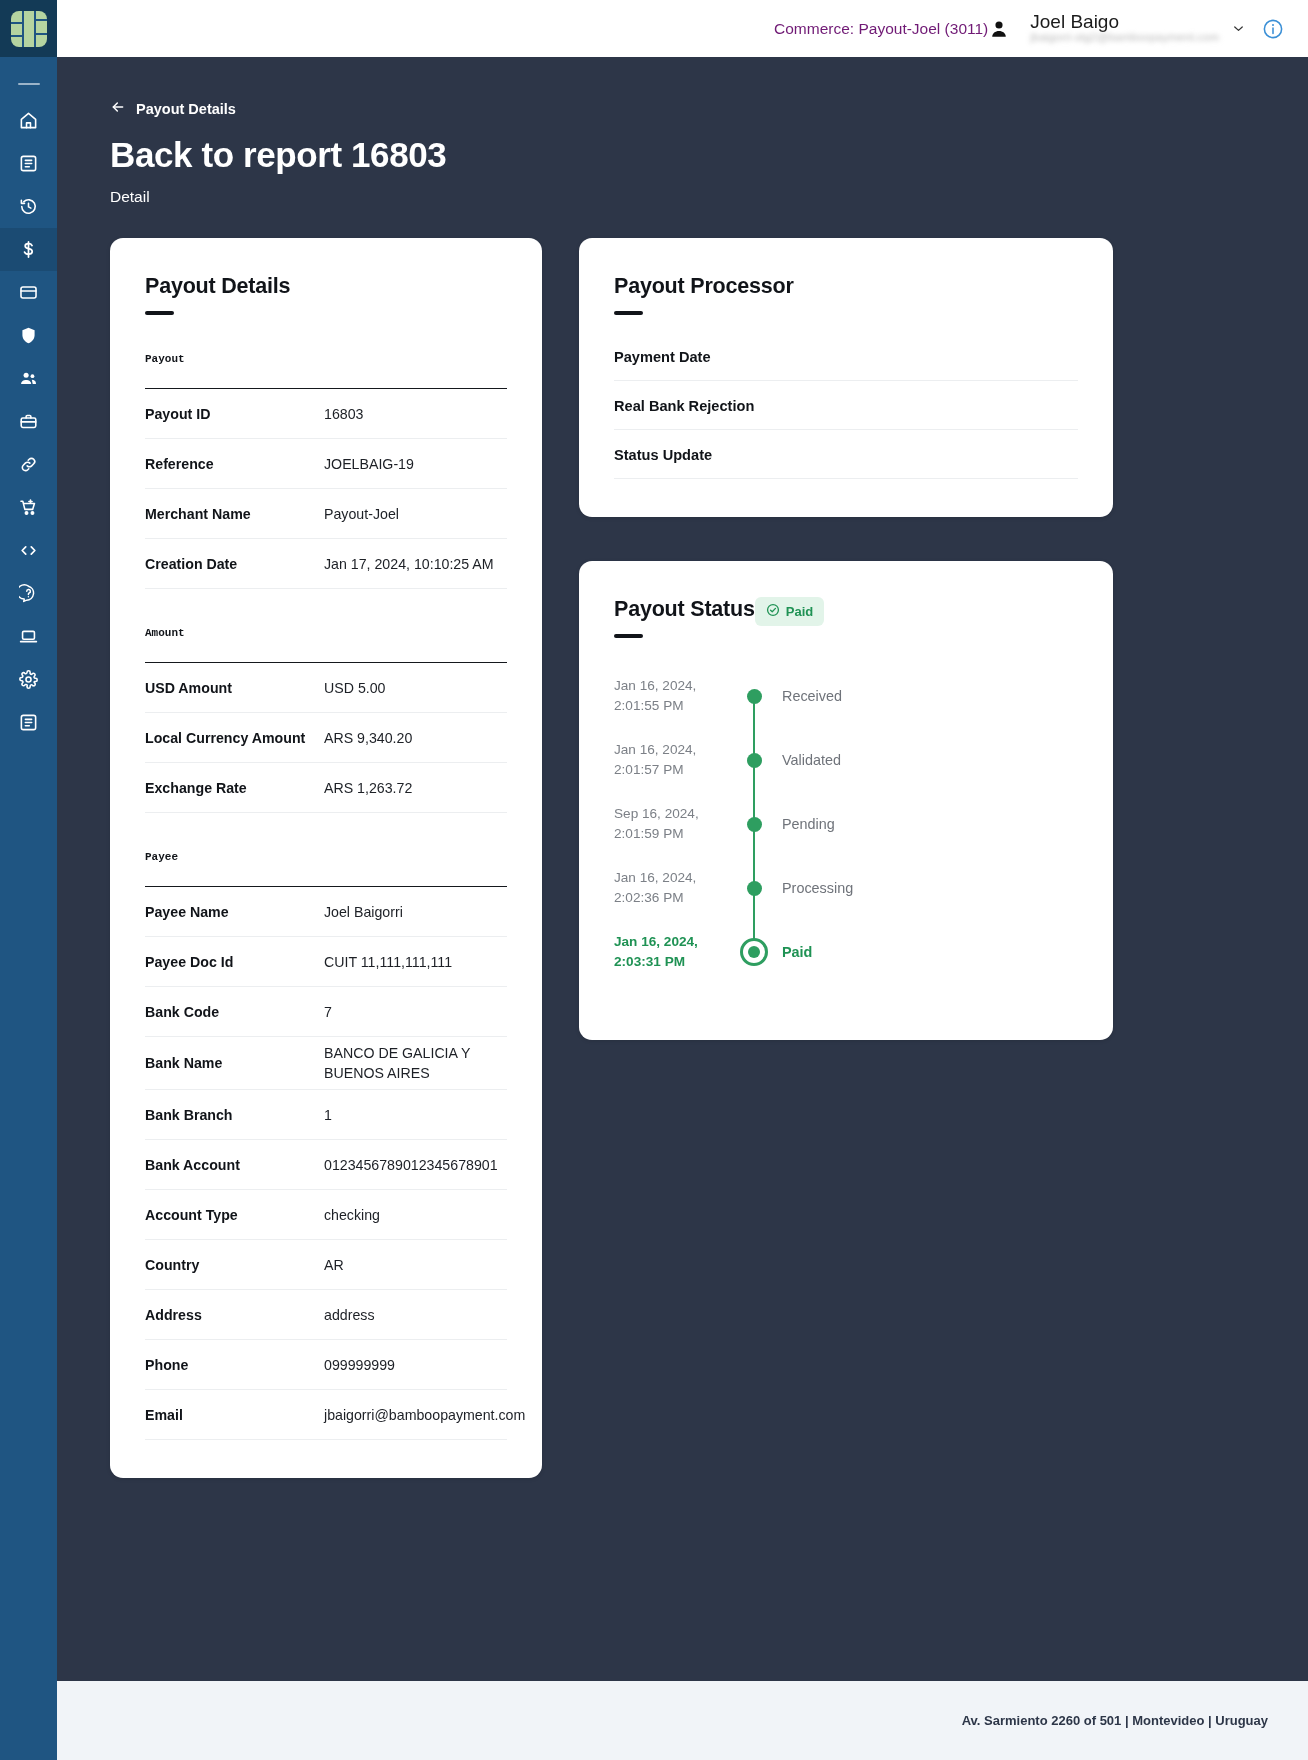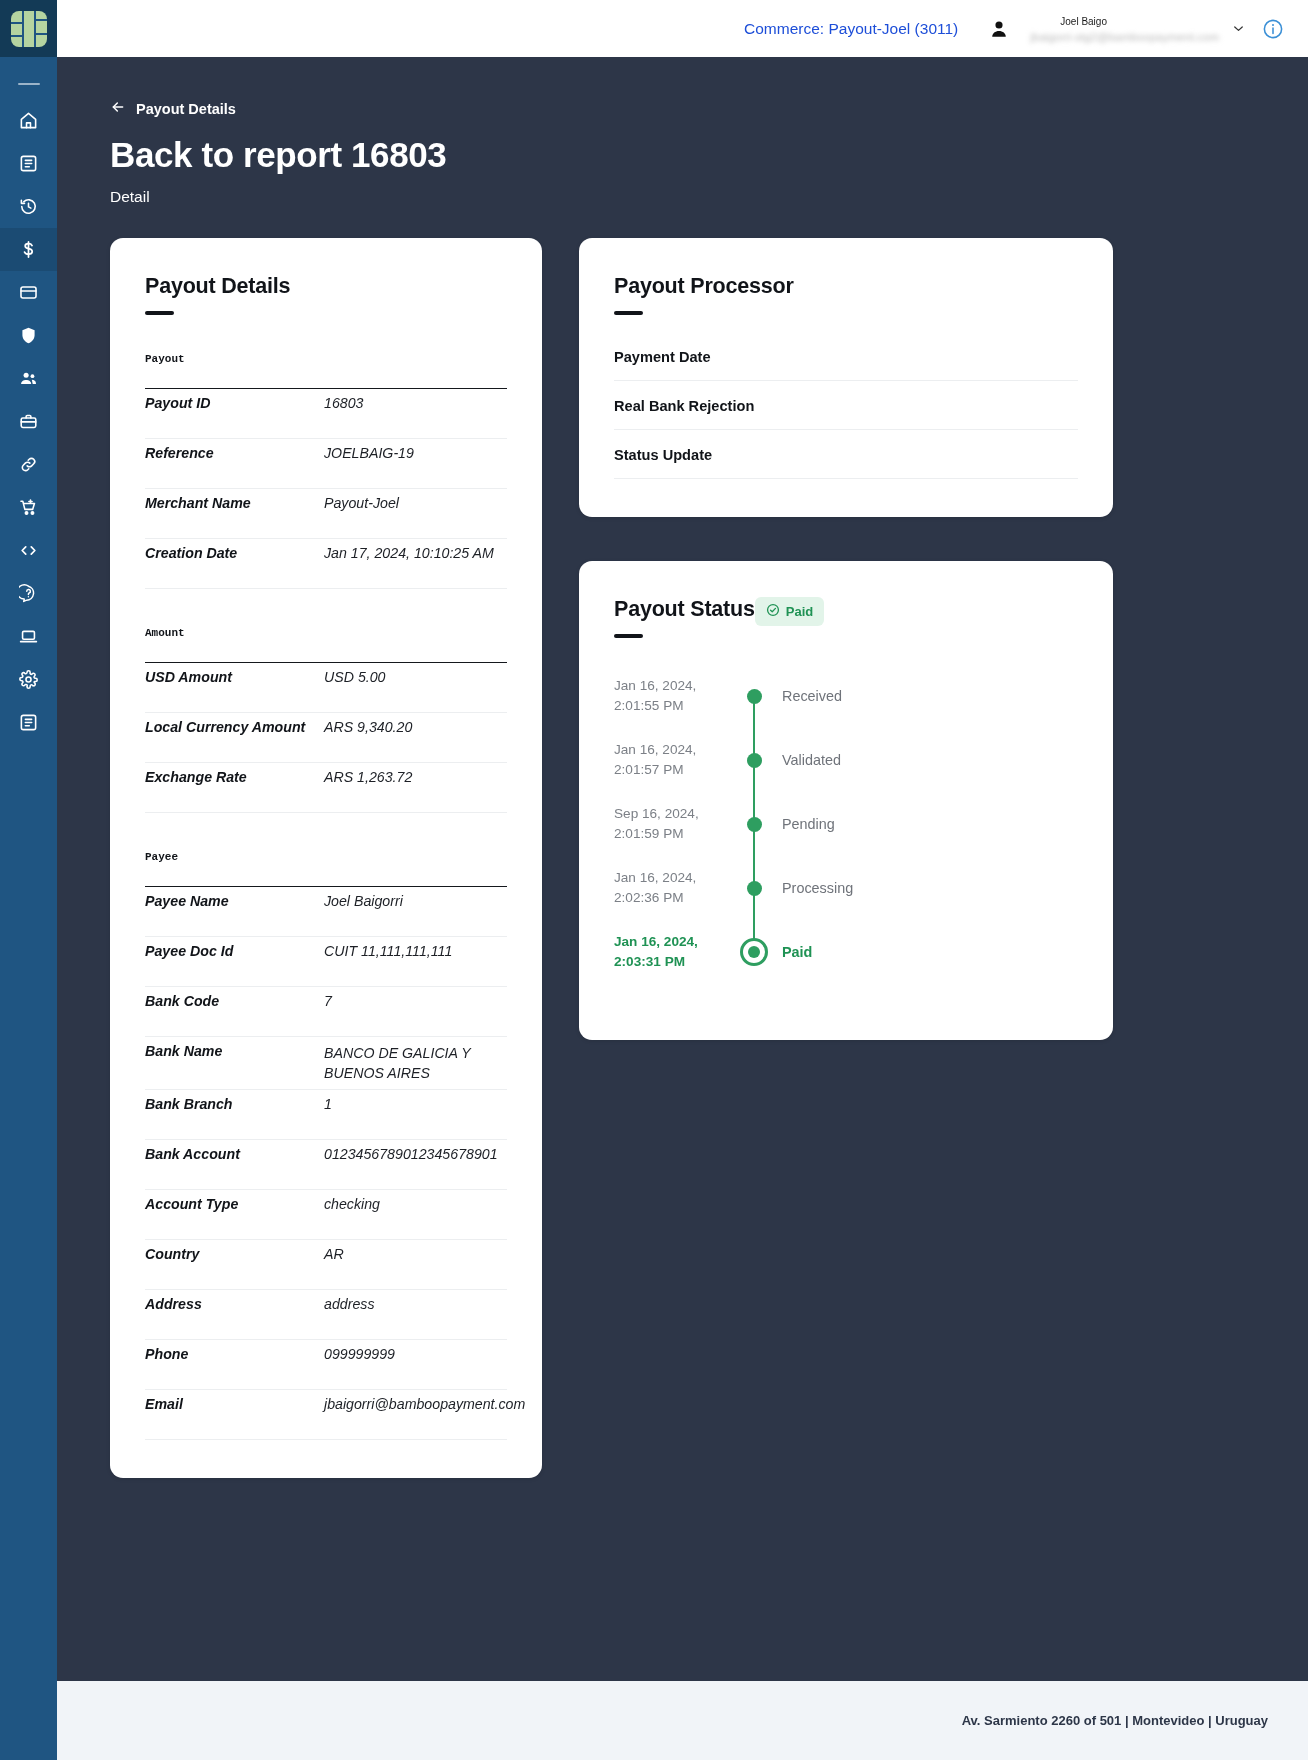--- a/index.html
+++ b/index.html
@@ -46,25 +46,25 @@
   .nav-item svg { width: 19px; height: 19px; display: block; }
 
   
   .topbar {
     position: absolute; left: 57px; top: 0;
     width: 1251px; height: 57px; background: #ffffff;
     display: flex; align-items: center; justify-content: flex-end;
     padding-right: 24px; gap: 0;
   }
   .commerce-label {
-    font-size: 15.5px; color: #1d4ed8; margin-right: 30px; white-space: nowrap;
+    font-size: 15.5px; color: #701a75; white-space: nowrap;
   }
   .user-icon { color: #111; margin-right: 20px; display: flex; }
   .user-block { display: flex; flex-direction: column; min-width: 170px; }
-  .user-name { font-size: 10px; color: #1b1b1b; line-height: 17px; margin-left: 30px; }
+  .user-name { font-size: 19px; color: #1b1b1b; line-height: 17px; }
   .user-email {
     font-size: 11.5px; color: #b9b9b9; line-height: 14px;
     filter: blur(2.6px); user-select: none;
   }
   .chev { color: #333; margin-left: 12px; margin-right: 16px; display: flex; }
   .info-icon { color: #3a8fd6; display: flex; }
 
   
   .main {
     position: absolute; left: 57px; top: 57px;
@@ -104,24 +104,23 @@
   .title-rule {
     width: 29px; height: 4px; background: #111419; border-radius: 2px;
     margin-top: 12px;
   }
 
   .section-head {
     font-size: 11px; font-weight: 700; color: #111419;
     margin-top: 38px; padding-bottom: 23px; border-bottom: 1.6px solid #15181d; font-family: Liberation Mono, monospace;
   }
   .kv-row {
-    display: flex; align-items: flex-start;
+    display: flex; align-items: center;
     min-height: 50px; border-bottom: 1px solid #eceef0;
     padding: 6px 0;
-    font-style: italic;
   }
   .kv-key {
     width: 179px; min-width: 179px;
     font-size: 14.2px; font-weight: 700; color: #111419;
   }
   .kv-val {
     font-size: 14.2px; font-weight: 400; color: #1d2026;
     white-space: nowrap;
   }
   .kv-val.wrap { white-space: normal; line-height: 1.42; }

